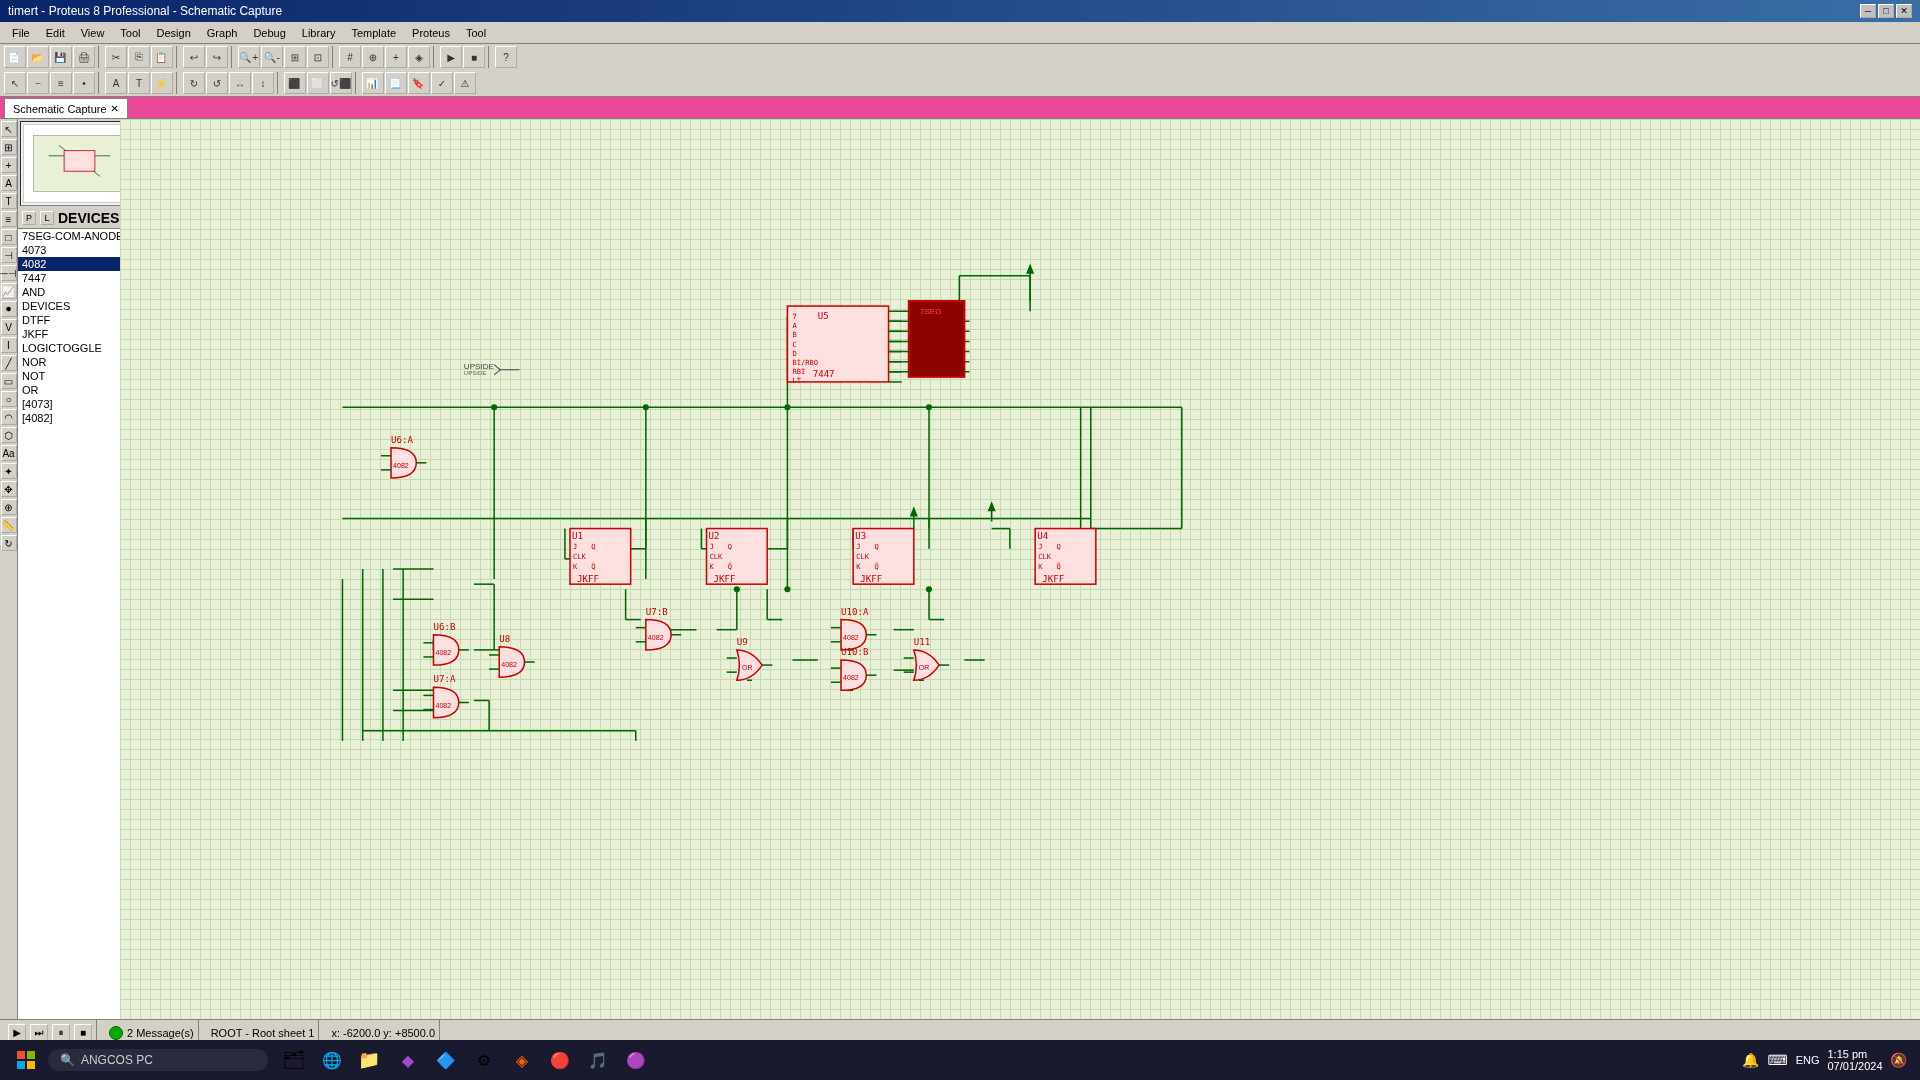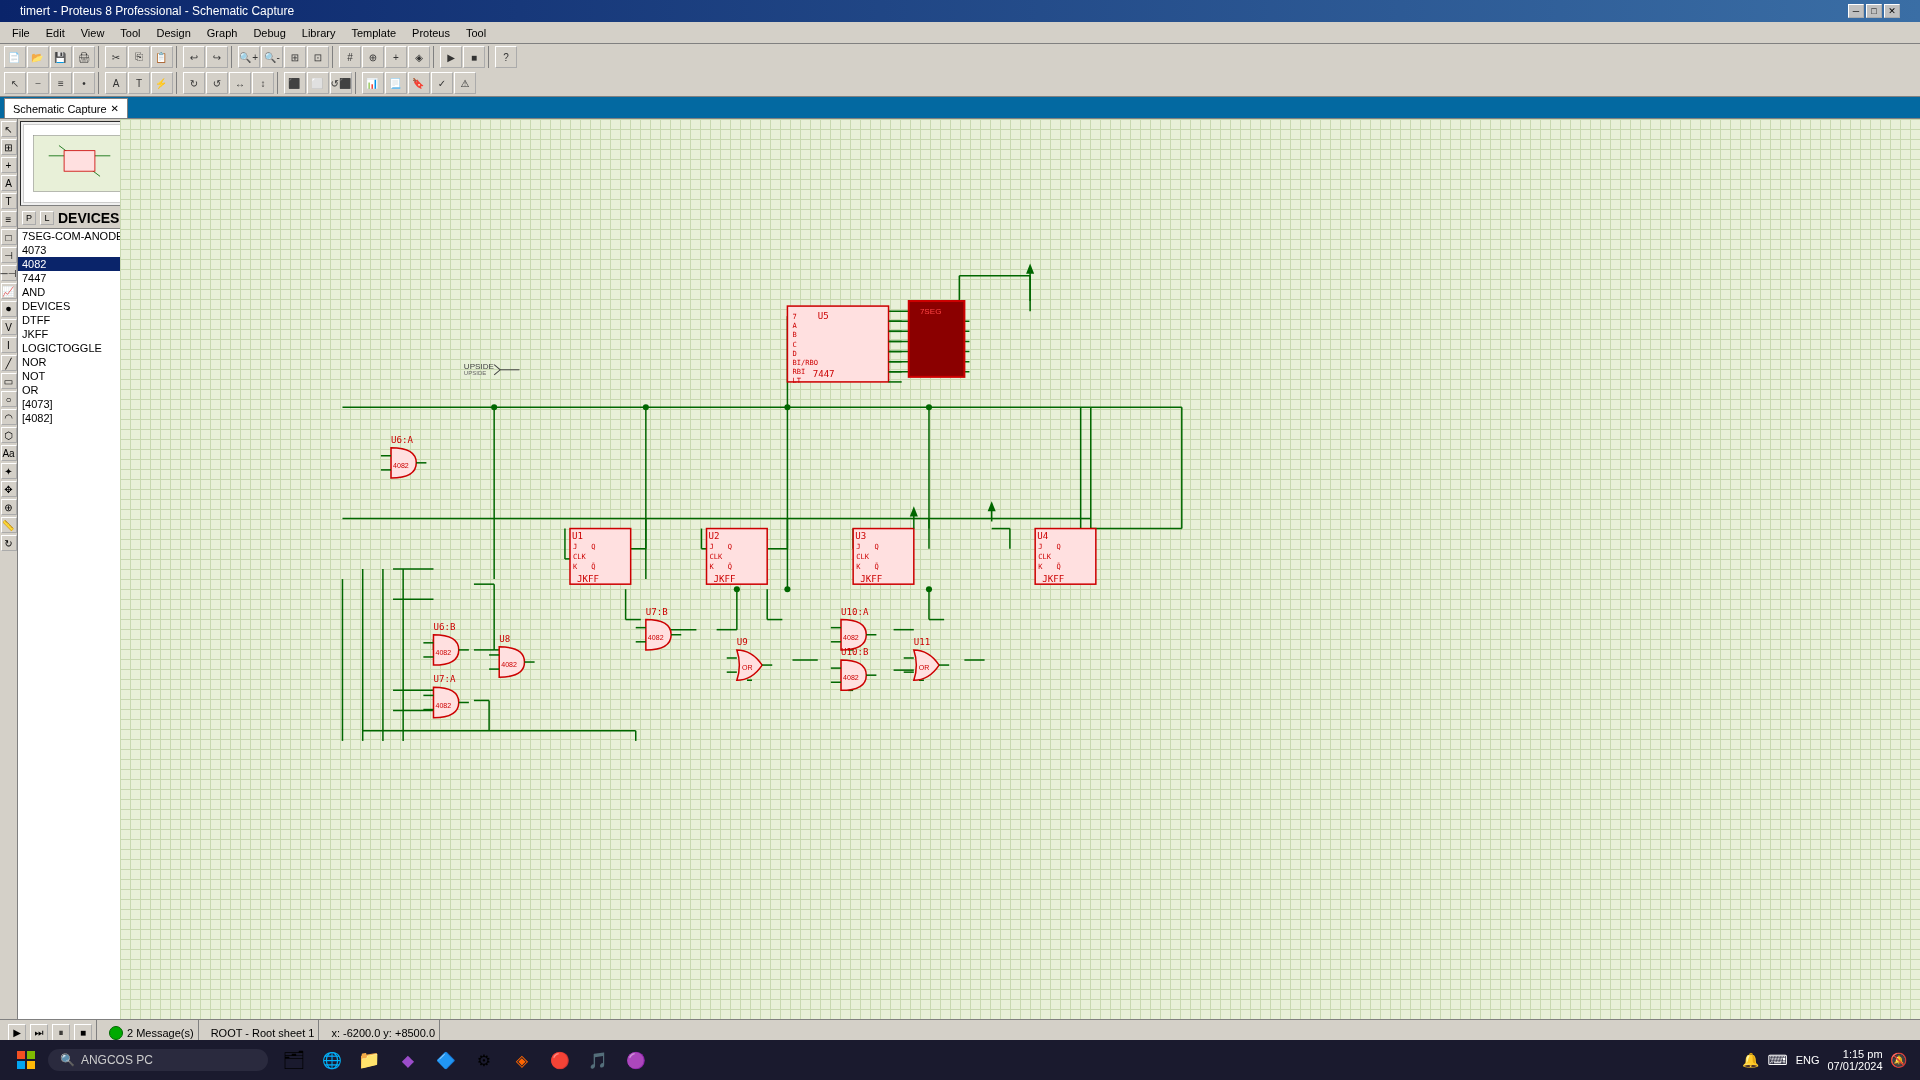--- a/index.html
+++ b/index.html
@@ -2,21 +2,21 @@
 <html><head>
   <meta charset="utf-8">
   <style>
     * { margin: 0; padding: 0; box-sizing: border-box; }
     body { width: 1920px; height: 1080px; overflow: hidden; font-family: 'Segoe UI', Tahoma, sans-serif; font-size: 12px; background: #d4d0c8; }
 
     
     #title-bar {
       width: 100%; height: 22px; background: linear-gradient(to right, #0a246a, #3a6ea5);
       display: flex; align-items: center; justify-content: space-between;
-      padding: 0 20px; color: white;
+      padding: 0 8px; color: white;
     }
     #title-bar-controls { display: flex; gap: 2px; }
     .title-btn {
       width: 16px; height: 14px; background: #c0c0c0; border: 1px outset #fff;
       font-size: 9px; display: flex; align-items: center; justify-content: center;
       cursor: pointer; color: black;
     }
 
     
     #menu-bar {
@@ -39,21 +39,21 @@
     }
     .tb-btn {
       width: 22px; height: 22px; background: #d4d0c8;
       border: 1px outset #ffffff; display: flex; align-items: center;
       justify-content: center; cursor: pointer; font-size: 10px; color: #333;
     }
     .tb-sep { width: 4px; height: 22px; border-left: 1px solid #808080; margin: 0 2px; }
 
     
     #tab-bar {
-      display: flex; align-items: flex-end; background: #0369a1;
+      display: flex; align-items: flex-end; background: #ec4899;
       padding: 0 0 0 4px; border-bottom: 1px solid #808080; height: 22px;
     }
     .tab {
       display: flex; align-items: center; padding: 2px 8px;
       background: #d4d0c8; border: 1px solid #808080; border-bottom: none;
       font-size: 11px; cursor: pointer; height: 20px;
     }
     .tab.active { background: #ffffff; }
     .tab-close { margin-left: 4px; font-size: 10px; cursor: pointer; }
 
@@ -646,19 +646,19 @@
     <div class="taskbar-icon" style="color:#ff6600;font-size:16px;">◈</div>
     <div class="taskbar-icon" style="font-size:16px;">🔴</div>
     <div class="taskbar-icon" style="font-size:16px;">🎵</div>
     <div class="taskbar-icon" style="font-size:16px;">🟣</div>
   </div>
 
   <div id="taskbar-right" style="margin-left:auto;display:flex;align-items:center;gap:8px;color:white;font-size:11px;padding-right:8px;">
     <span class="sys-tray-icon">🔔</span>
     <span class="sys-tray-icon">⌨</span>
     <div style="font-size:11px;color:white;">ENG</div>
-    <div style="text-align:right;">
+    <div style="">
       <div style="font-size:11px;color:white;">1:15 pm</div>
       <div style="font-size:11px;color:white;">07/01/2024</div>
     </div>
     <span class="sys-tray-icon">🔕</span>
   </div>
 </div>
 
 </body></html>

